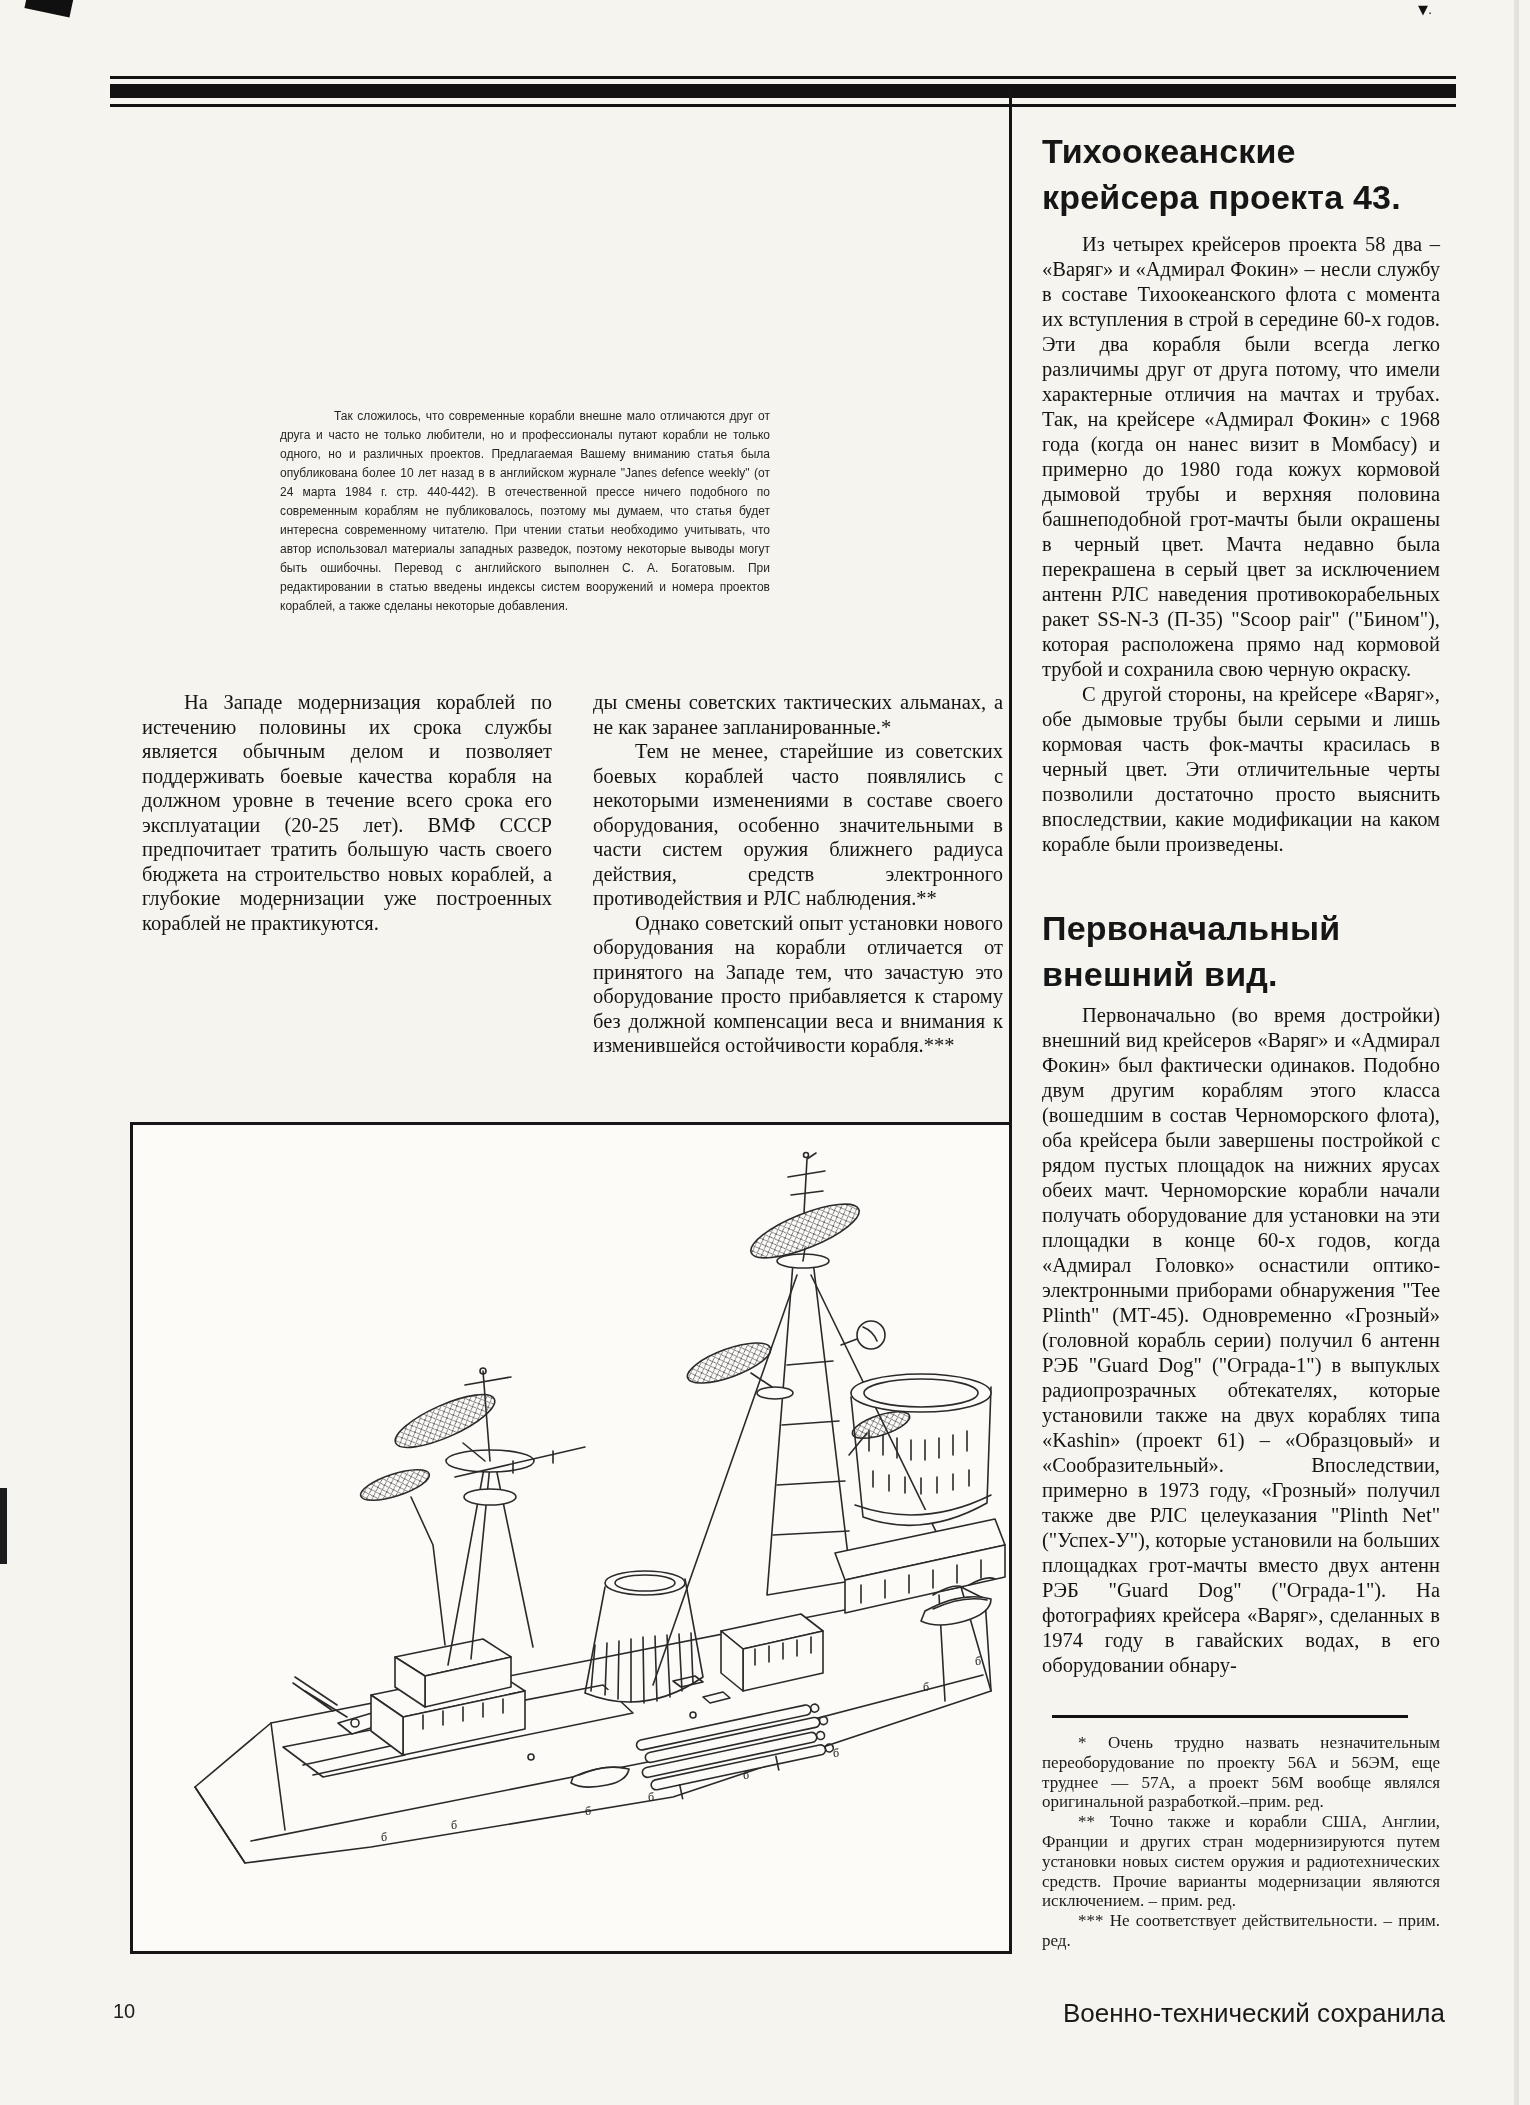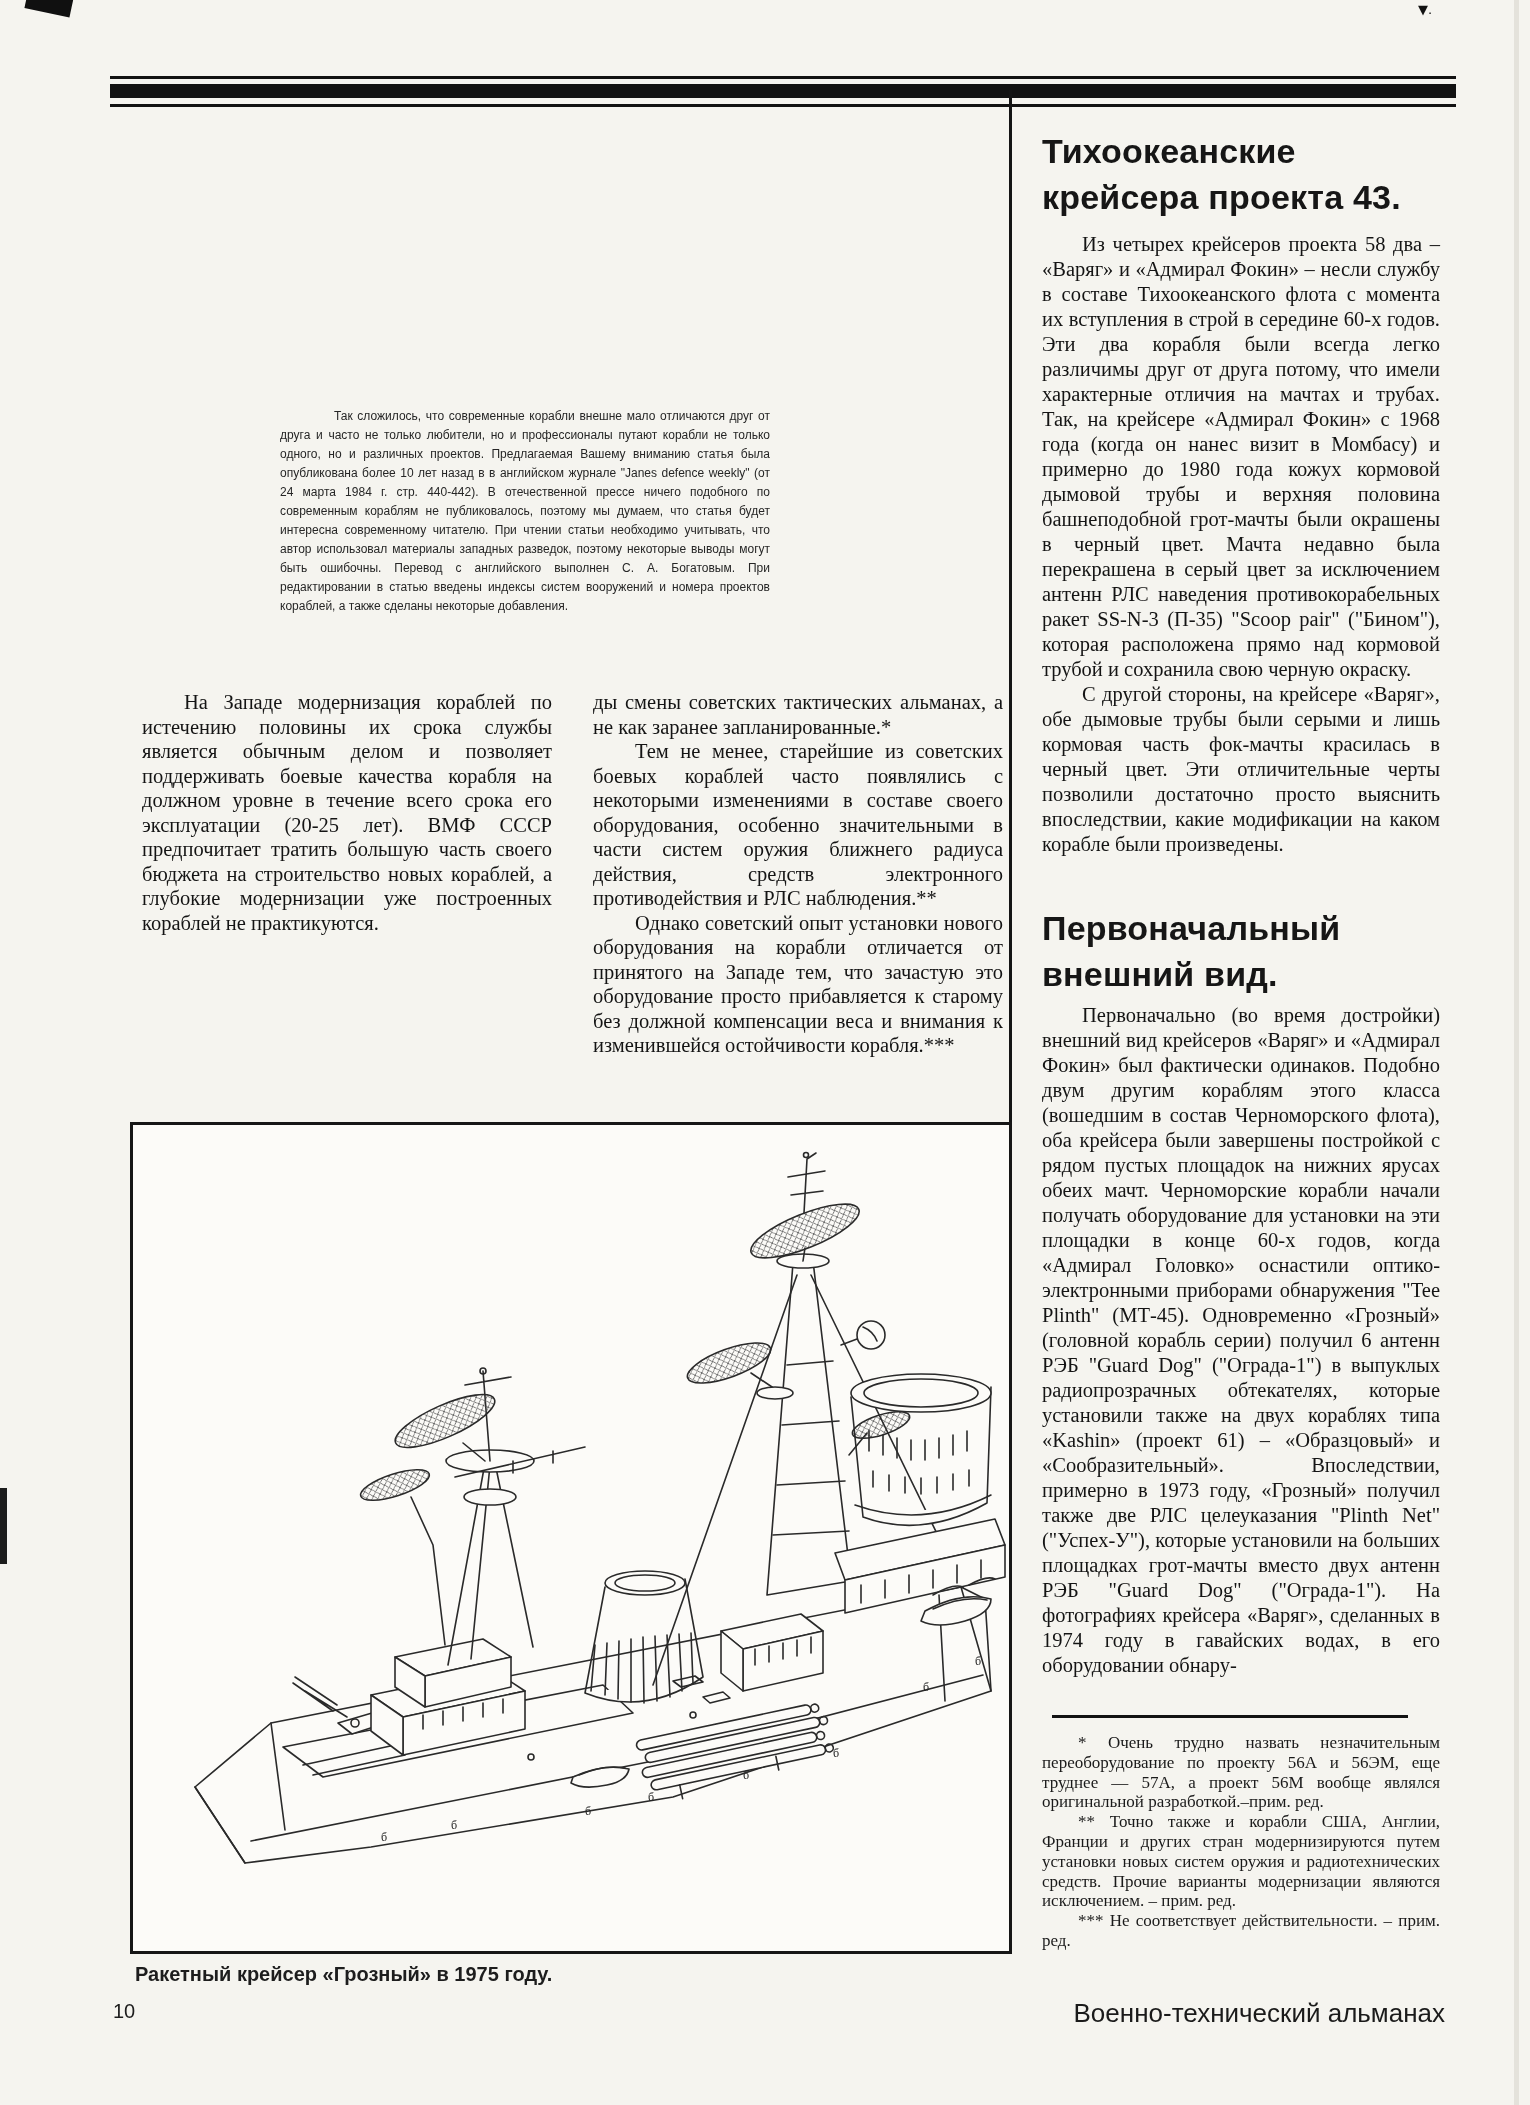--- a/index.html
+++ b/index.html
@@ -255,17 +255,16 @@
         <text x="452" y="690">б</text>
           <text x="515" y="676">б</text>
         <text x="610" y="654">б</text>
           <text x="700" y="632">б</text>
         <text x="790" y="566">б</text>
           <text x="842" y="540">б</text>
       </g>
     </svg>
   </div>
 
-  <div class="caption">Ракетный крейсер «Грозный» в 1975 году.</div>
   <div class="page-number">10</div>
-  <div class="journal-footer">Военно-технический альманах</div>
+  <div class="journal-footer">Военно-технический сохранила</div>
 
 </div>
 
 </body></html>

